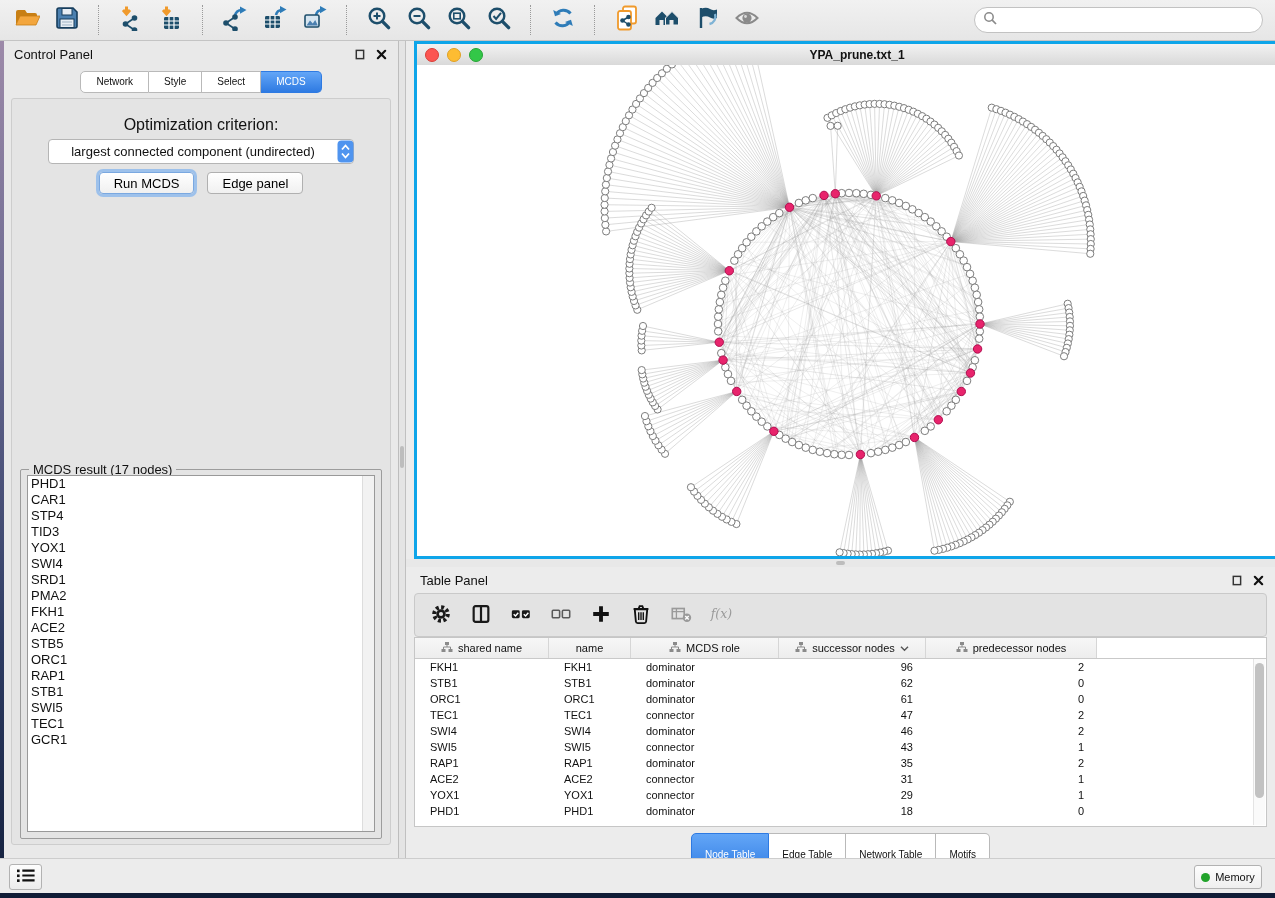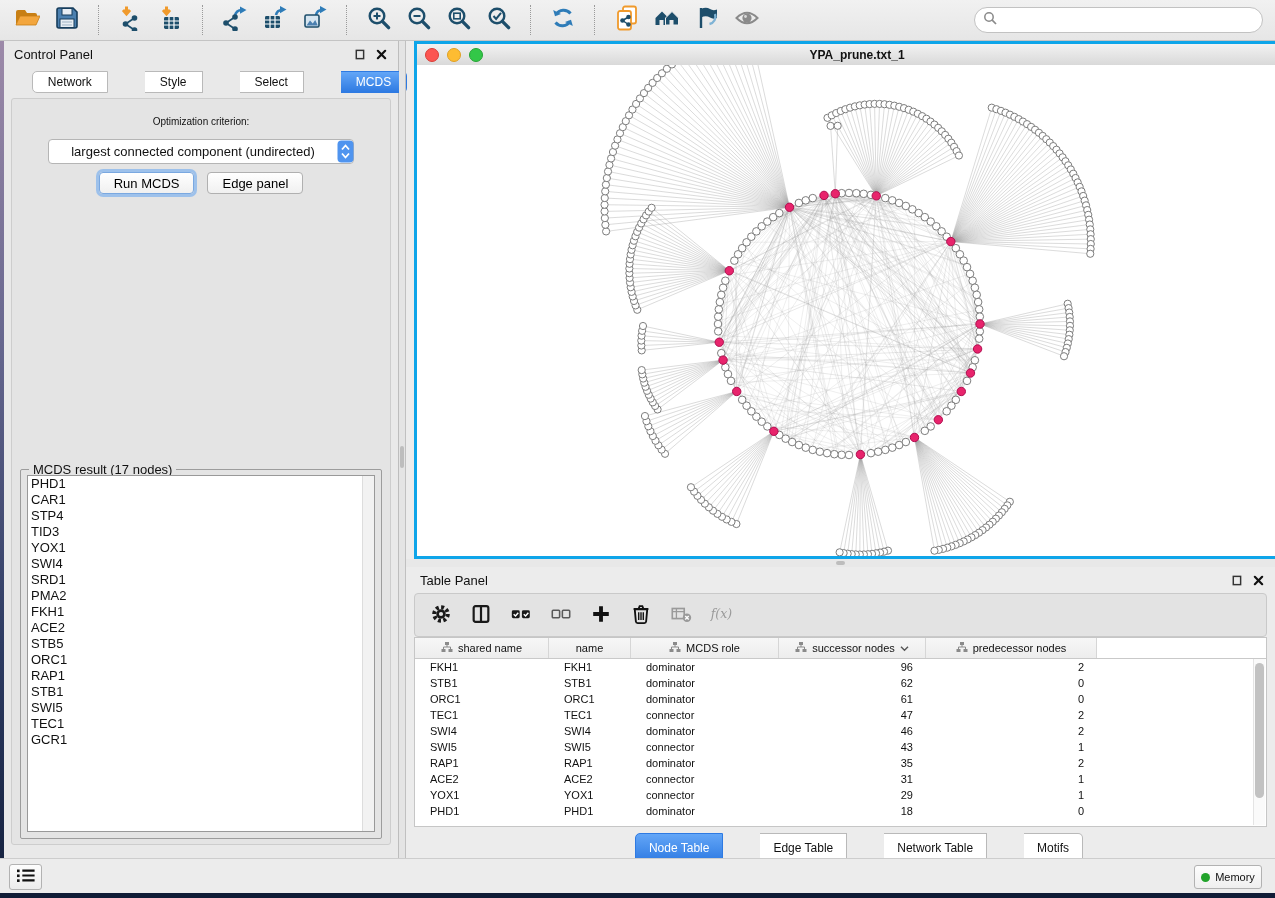--- a/index.html
+++ b/index.html
@@ -20,27 +20,27 @@
     border-radius:13px;display:flex;align-items:center;padding:0 8px;box-sizing:border-box;gap:5px;}
   .searchbox input{border:none;outline:none;flex:1;font-size:12px;font-family:inherit;background:transparent;}
   
   .control-panel{position:absolute;left:4px;top:41px;width:395px;height:817px;background:#e9e9e9;
     border-right:1px solid #bdbdbd;box-sizing:border-box;}
   .panel-titlebar{height:26px;display:flex;align-items:center;padding:0 10px;font-size:13px;}
   .panel-titlebar .sp{flex:1;}
   .mini-ic{width:14px;height:14px;margin-left:8px;display:flex;align-items:center;justify-content:center;}
   .mini-ic svg{width:11px;height:11px;}
   .seg-group{display:flex;justify-content:center;margin-top:4px;}
-  .seg{background:#fff;border:1px solid #b9b9b9;border-left:none;padding:3px 15px;font-size:12px;line-height:14px;margin-left:37px;}
+  .seg{background:#fff;border:1px solid #b9b9b9;border-left:none;padding:3px 15px;font-size:10px;line-height:14px;}
   .seg:first-child{border-left:1px solid #b9b9b9;border-radius:5px 0 0 5px;}
   .seg:last-child{border-radius:0 5px 5px 0;}
   .seg.active{background:linear-gradient(#63a6f7,#2e7ae2);color:#fff;border-color:#2e7ae2;}
   .cp-box{position:absolute;left:7px;right:7px;top:57px;bottom:13px;background:#e4e4e4;
     border:1px solid #cdcdcd;border-radius:3px;}
-  .opt-label{text-align:center;margin-top:17px;font-size:10px;}
+  .opt-label{text-align:center;margin-top:17px;font-size:16px;}
   .dropdown{position:absolute;left:36px;right:36px;top:40px;height:23px;background:#fff;
     border:1px solid #b5b5b5;border-radius:4px;display:flex;align-items:center;font-size:13px;}
   .dropdown .val{flex:1;text-align:center;white-space:nowrap;overflow:hidden;}
   .dropdown .step{width:17px;height:23px;margin-right:-1px;}
   .btn-row{position:absolute;top:73px;left:0;right:0;display:flex;justify-content:center;gap:13px;}
   .mac-btn{background:linear-gradient(#ffffff,#f0f0f0);border:1px solid #b0b0b0;border-radius:4px;
     font-size:13px;font-family:inherit;padding:2px 14px;height:22px;box-sizing:border-box;}
   .mac-btn.focus{box-shadow:0 0 0 3px rgba(110,170,240,.6);border-color:#7aa8e0;}
   .fieldset{position:absolute;left:8px;right:8px;top:370px;bottom:5px;border:1px solid #9c9c9c;
     border-radius:2px;}
@@ -70,21 +70,21 @@
   .thead{display:flex;height:20px;border-bottom:1px solid #c9c9c9;}
   .th{background:linear-gradient(#f7f7f7,#ededed);border-right:1px solid #d6d6d6;display:flex;
      align-items:center;justify-content:center;gap:5px;font-size:11px;box-sizing:border-box;}
   .th svg{flex:0 0 auto;}
   .trow{display:flex;height:16px;align-items:center;}
   .td{font-size:11px;box-sizing:border-box;padding:0 10px 0 15px;white-space:nowrap;}
   .td.num{text-align:right;padding-right:13px;}
   .vscroll{position:absolute;top:21px;right:1px;width:11px;bottom:1px;background:#fafafa;border-left:1px solid #e4e4e4;}
   .vthumb{position:absolute;left:1px;right:1px;top:4px;height:135px;background:#c2c2c2;border-radius:5px;}
   .tp-tabs{position:absolute;left:0;right:0;top:266px;display:flex;justify-content:center;}
-  .tp-tabs .seg{padding:7px 13px;}
+  .tp-tabs .seg{padding:14px 13px;}
   
   .statusbar{position:absolute;left:0;right:0;top:858px;height:34px;background:#ececec;border-top:1px solid #cdcdcd;}
   .sb-btn{position:absolute;left:9px;top:5px;width:31px;height:24px;background:linear-gradient(#fdfdfd,#ececec);
     border:1px solid #b2b2b2;border-radius:3px;display:flex;align-items:center;justify-content:center;}
   .mem-btn{position:absolute;right:13px;top:6px;width:66px;height:22px;background:linear-gradient(#fdfdfd,#efefef);
     border:1px solid #b2b2b2;border-radius:3px;display:flex;align-items:center;justify-content:center;gap:5px;font-size:11px;}
   .mem-dot{width:9px;height:9px;border-radius:50%;}
 </style>
 </head>
 <body>

